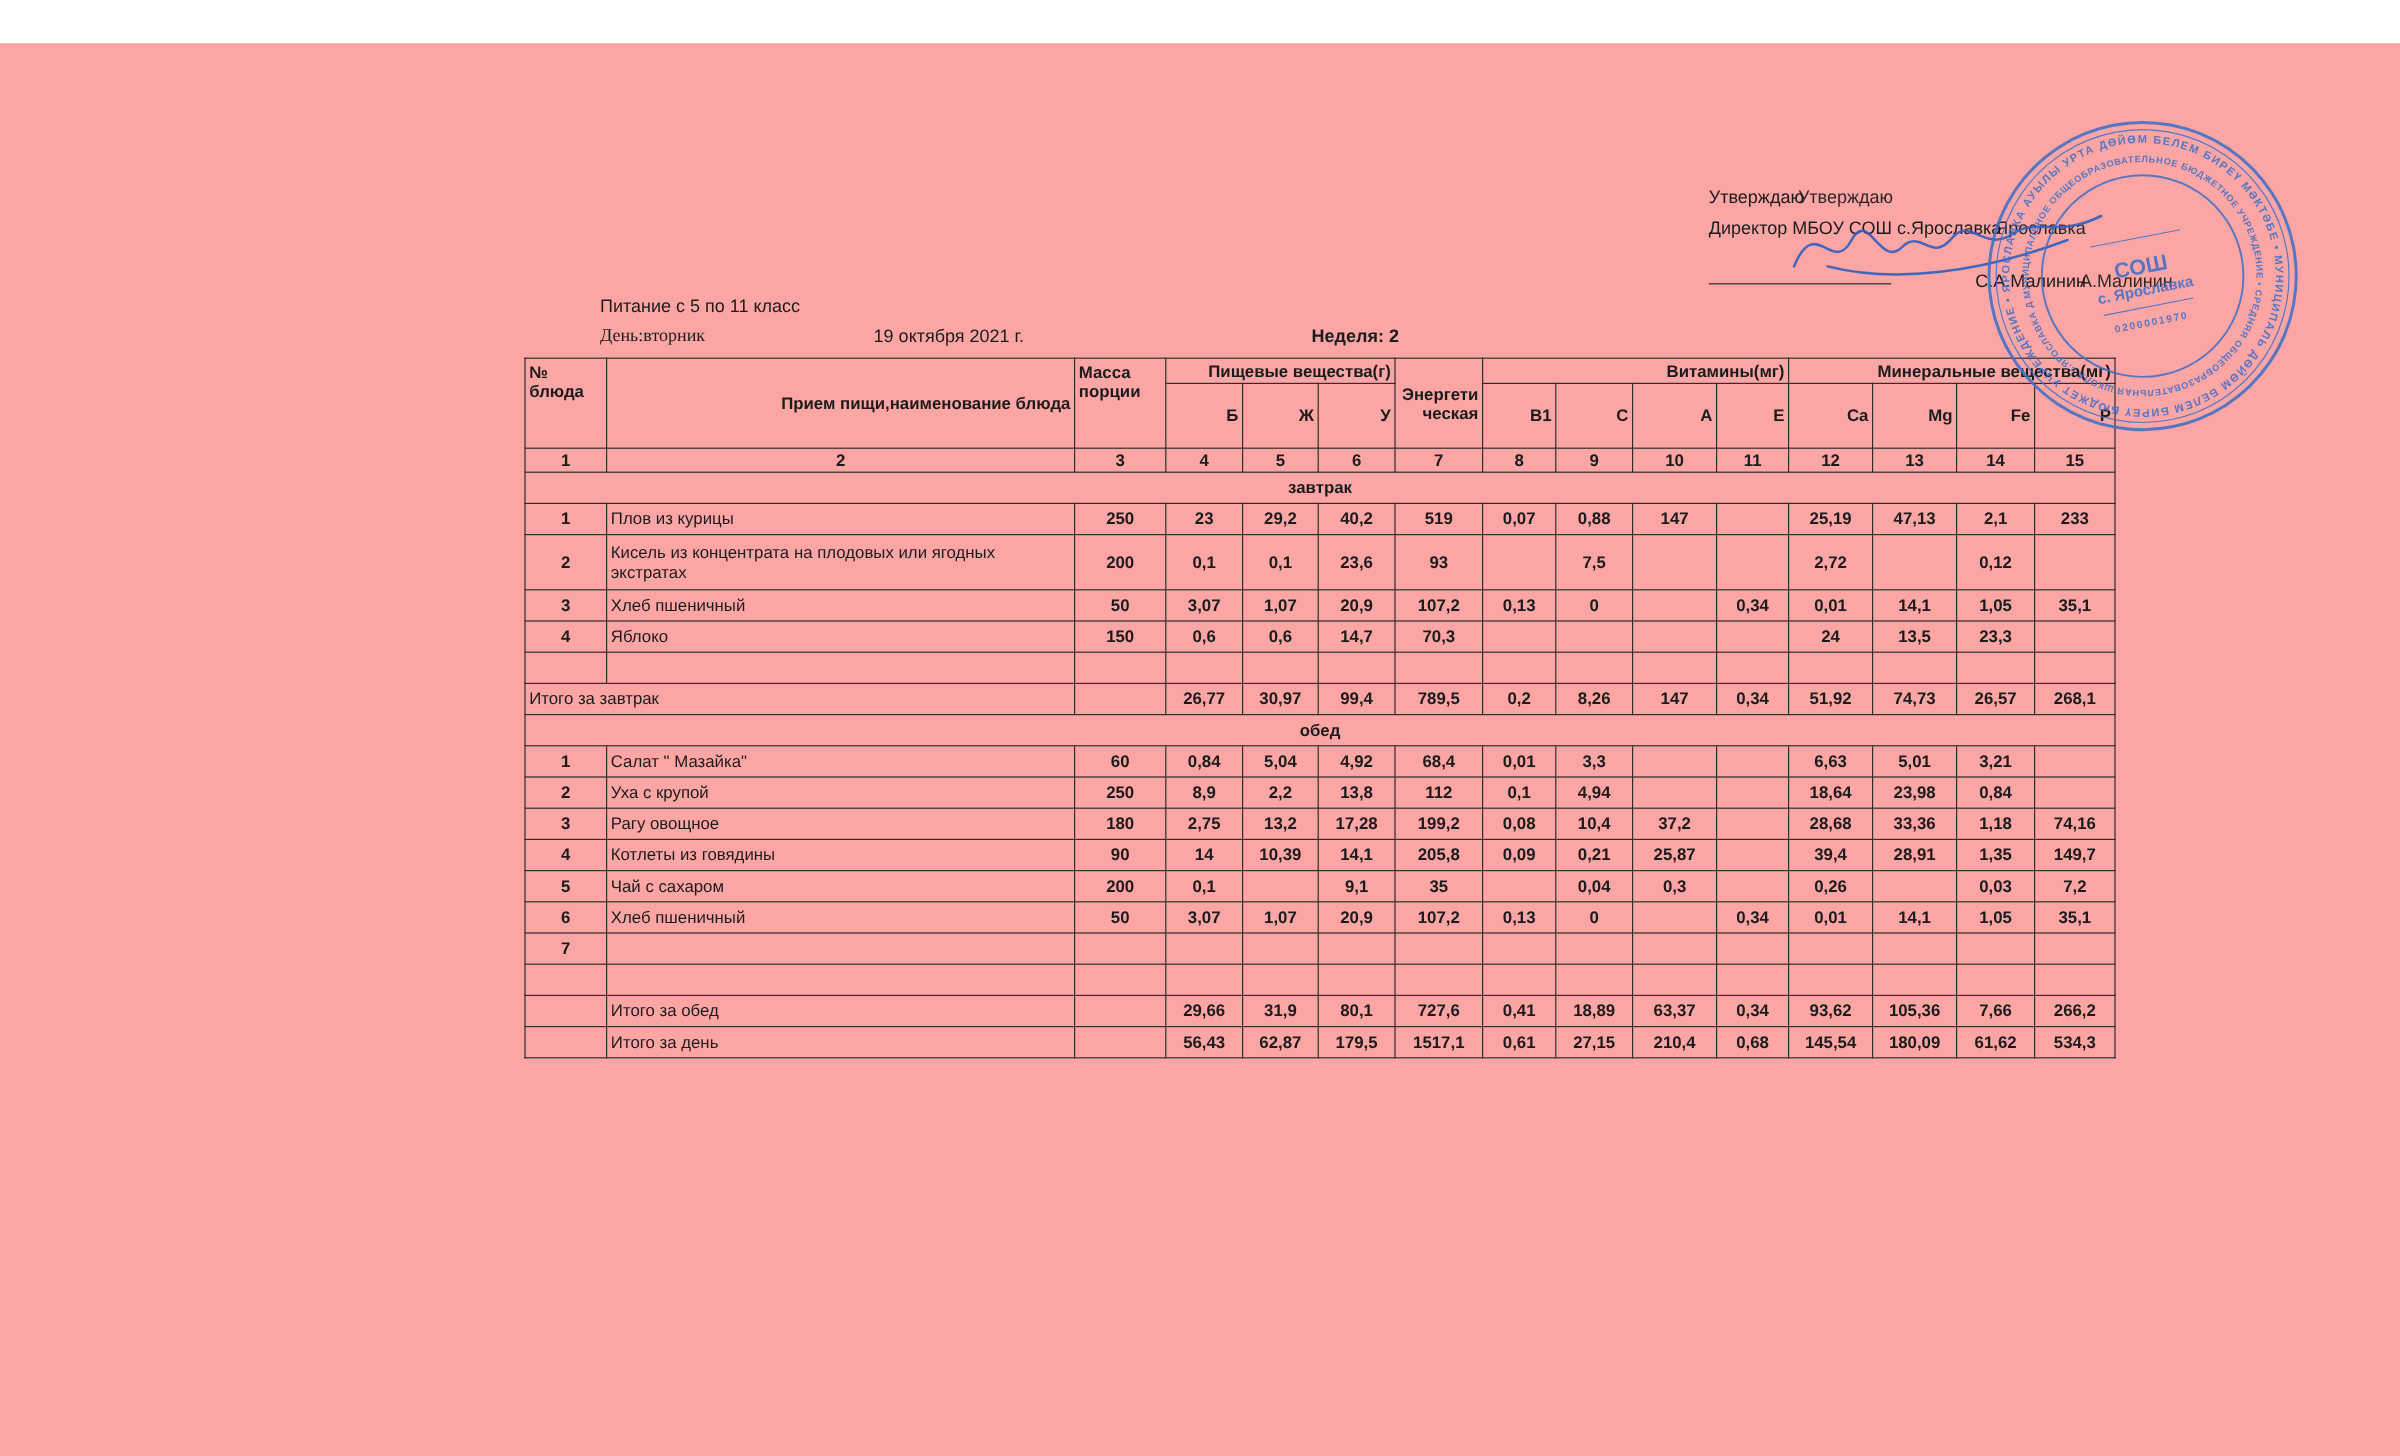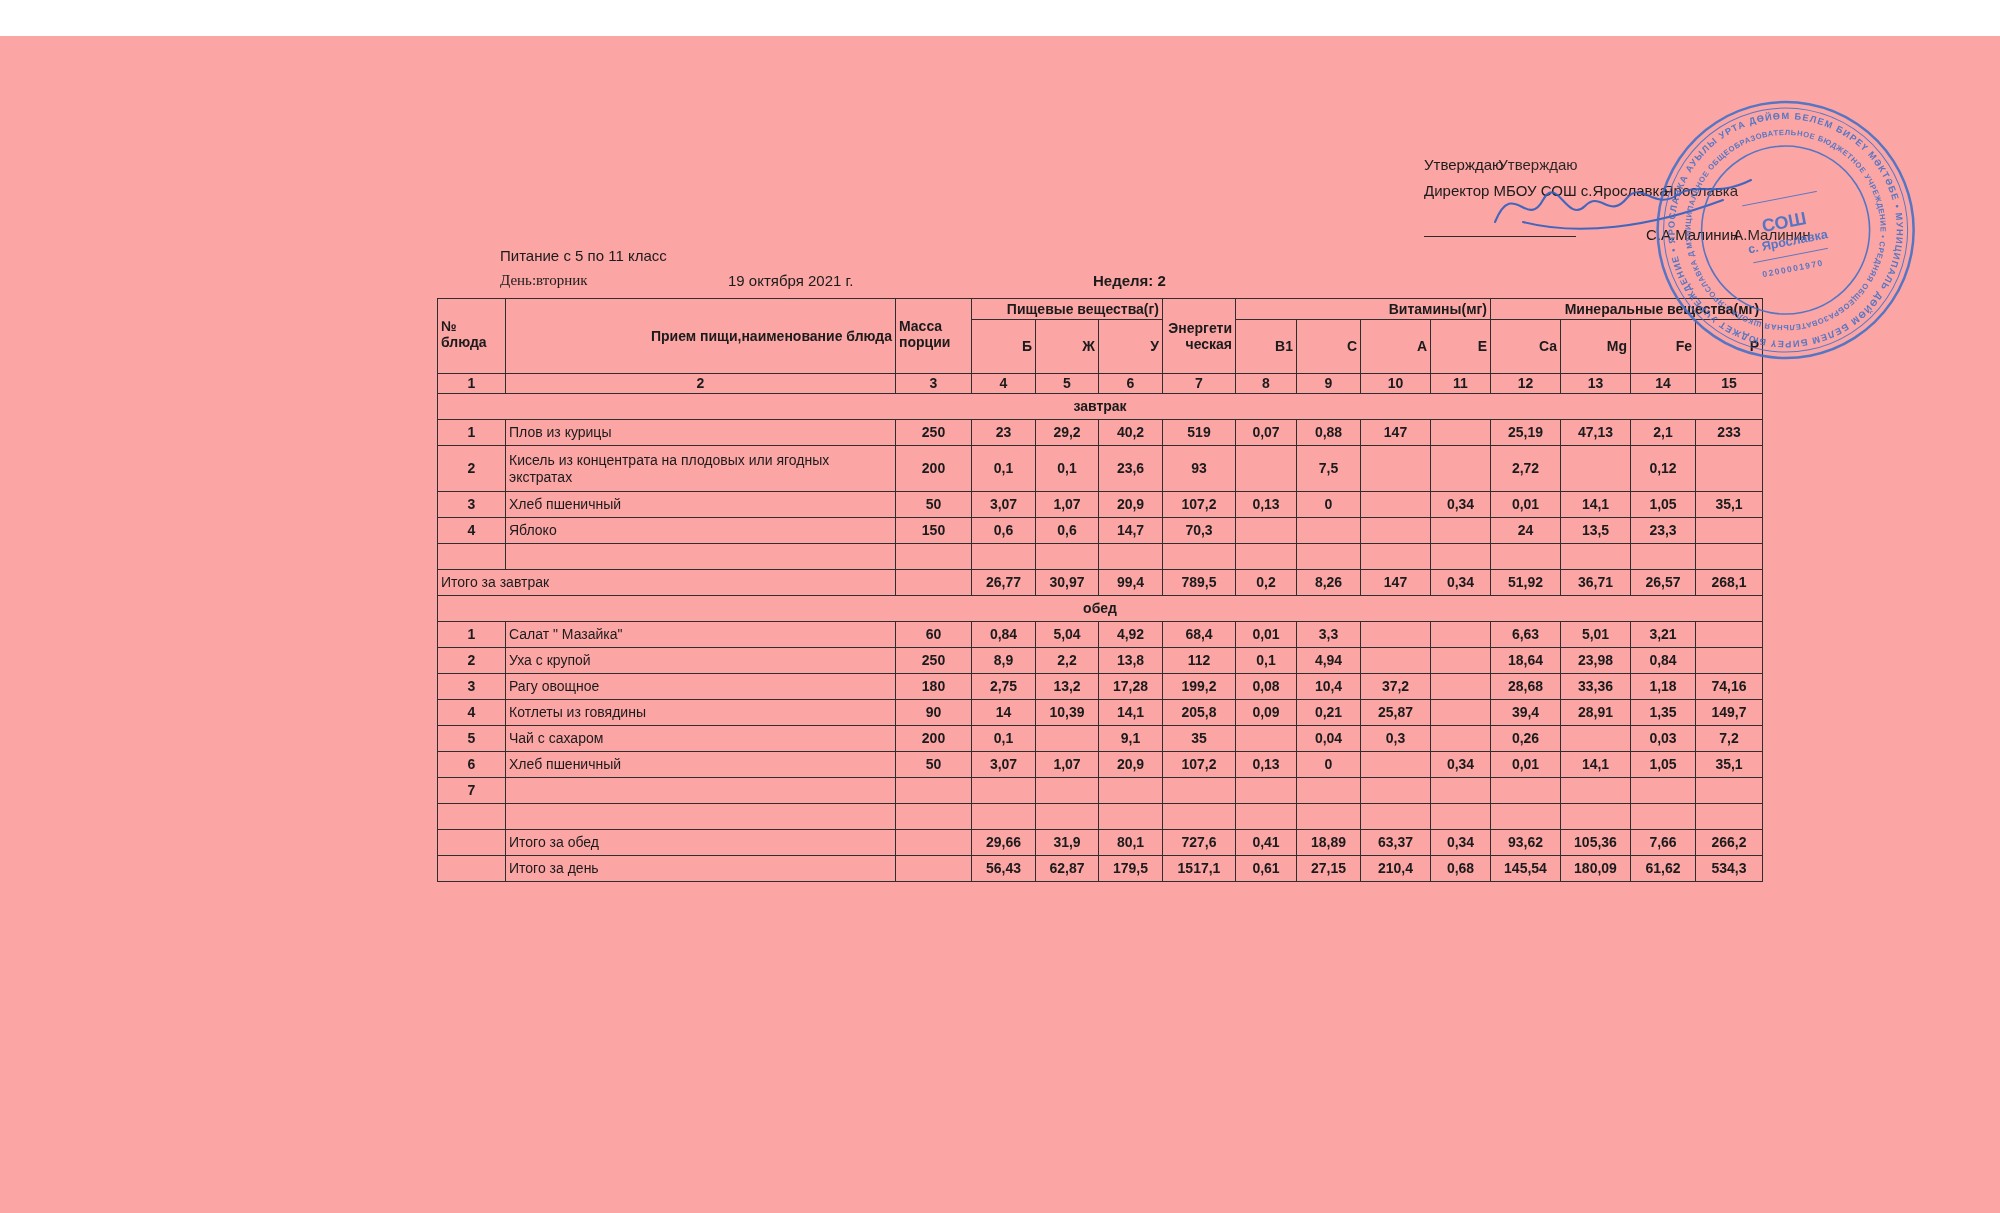--- a/index.html
+++ b/index.html
@@ -40,21 +40,21 @@
     width:1325px;font-size:14px;z-index:1;
   }
   .menu-table th,.menu-table td{
     border:1px solid #2e2e2e;
     padding:1px 3px;
     line-height:1.15;
     overflow:hidden;
     vertical-align:middle;
   }
   .menu-table th{font-weight:bold;text-align:right;}
-  .menu-table th.hl{text-align:left;vertical-align:top;padding-top:19px;}
+  .menu-table th.hl{text-align:left;vertical-align:top;padding-top:3px;}
   .menu-table th.energy{word-wrap:break-word;word-break:break-all;}
   .hr1{height:21px;} .hr2{height:54px;} .hr3{height:20px;}
   .menu-table tbody tr{height:26px;}
   .menu-table tbody tr.tall{height:46px;}
   .menu-table td.colnum{text-align:center;font-weight:bold;}
   .menu-table td.num{text-align:center;font-weight:bold;}
   .menu-table td.name{text-align:left;}
   .menu-table td.val{text-align:center;font-weight:bold;}
   .menu-table td.section-cell{text-align:center;font-weight:bold;}
   .menu-table td.total-label{text-align:left;font-weight:normal;}
@@ -265,21 +265,21 @@
           <td class="val"></td>
           <td class="val">26,77</td>
           <td class="val">30,97</td>
           <td class="val">99,4</td>
           <td class="val">789,5</td>
           <td class="val">0,2</td>
           <td class="val">8,26</td>
           <td class="val">147</td>
           <td class="val">0,34</td>
           <td class="val">51,92</td>
-          <td class="val">36,71</td>
+          <td class="val">74,73</td>
           <td class="val">26,57</td>
           <td class="val">268,1</td>
         </tr>
         <tr>
           <td class="section-cell" colspan="15">обед</td>
         </tr>
         <tr>
           <td class="num">1</td>
           <td class="name">Салат " Мазайка"</td>
           <td class="val">60</td>

